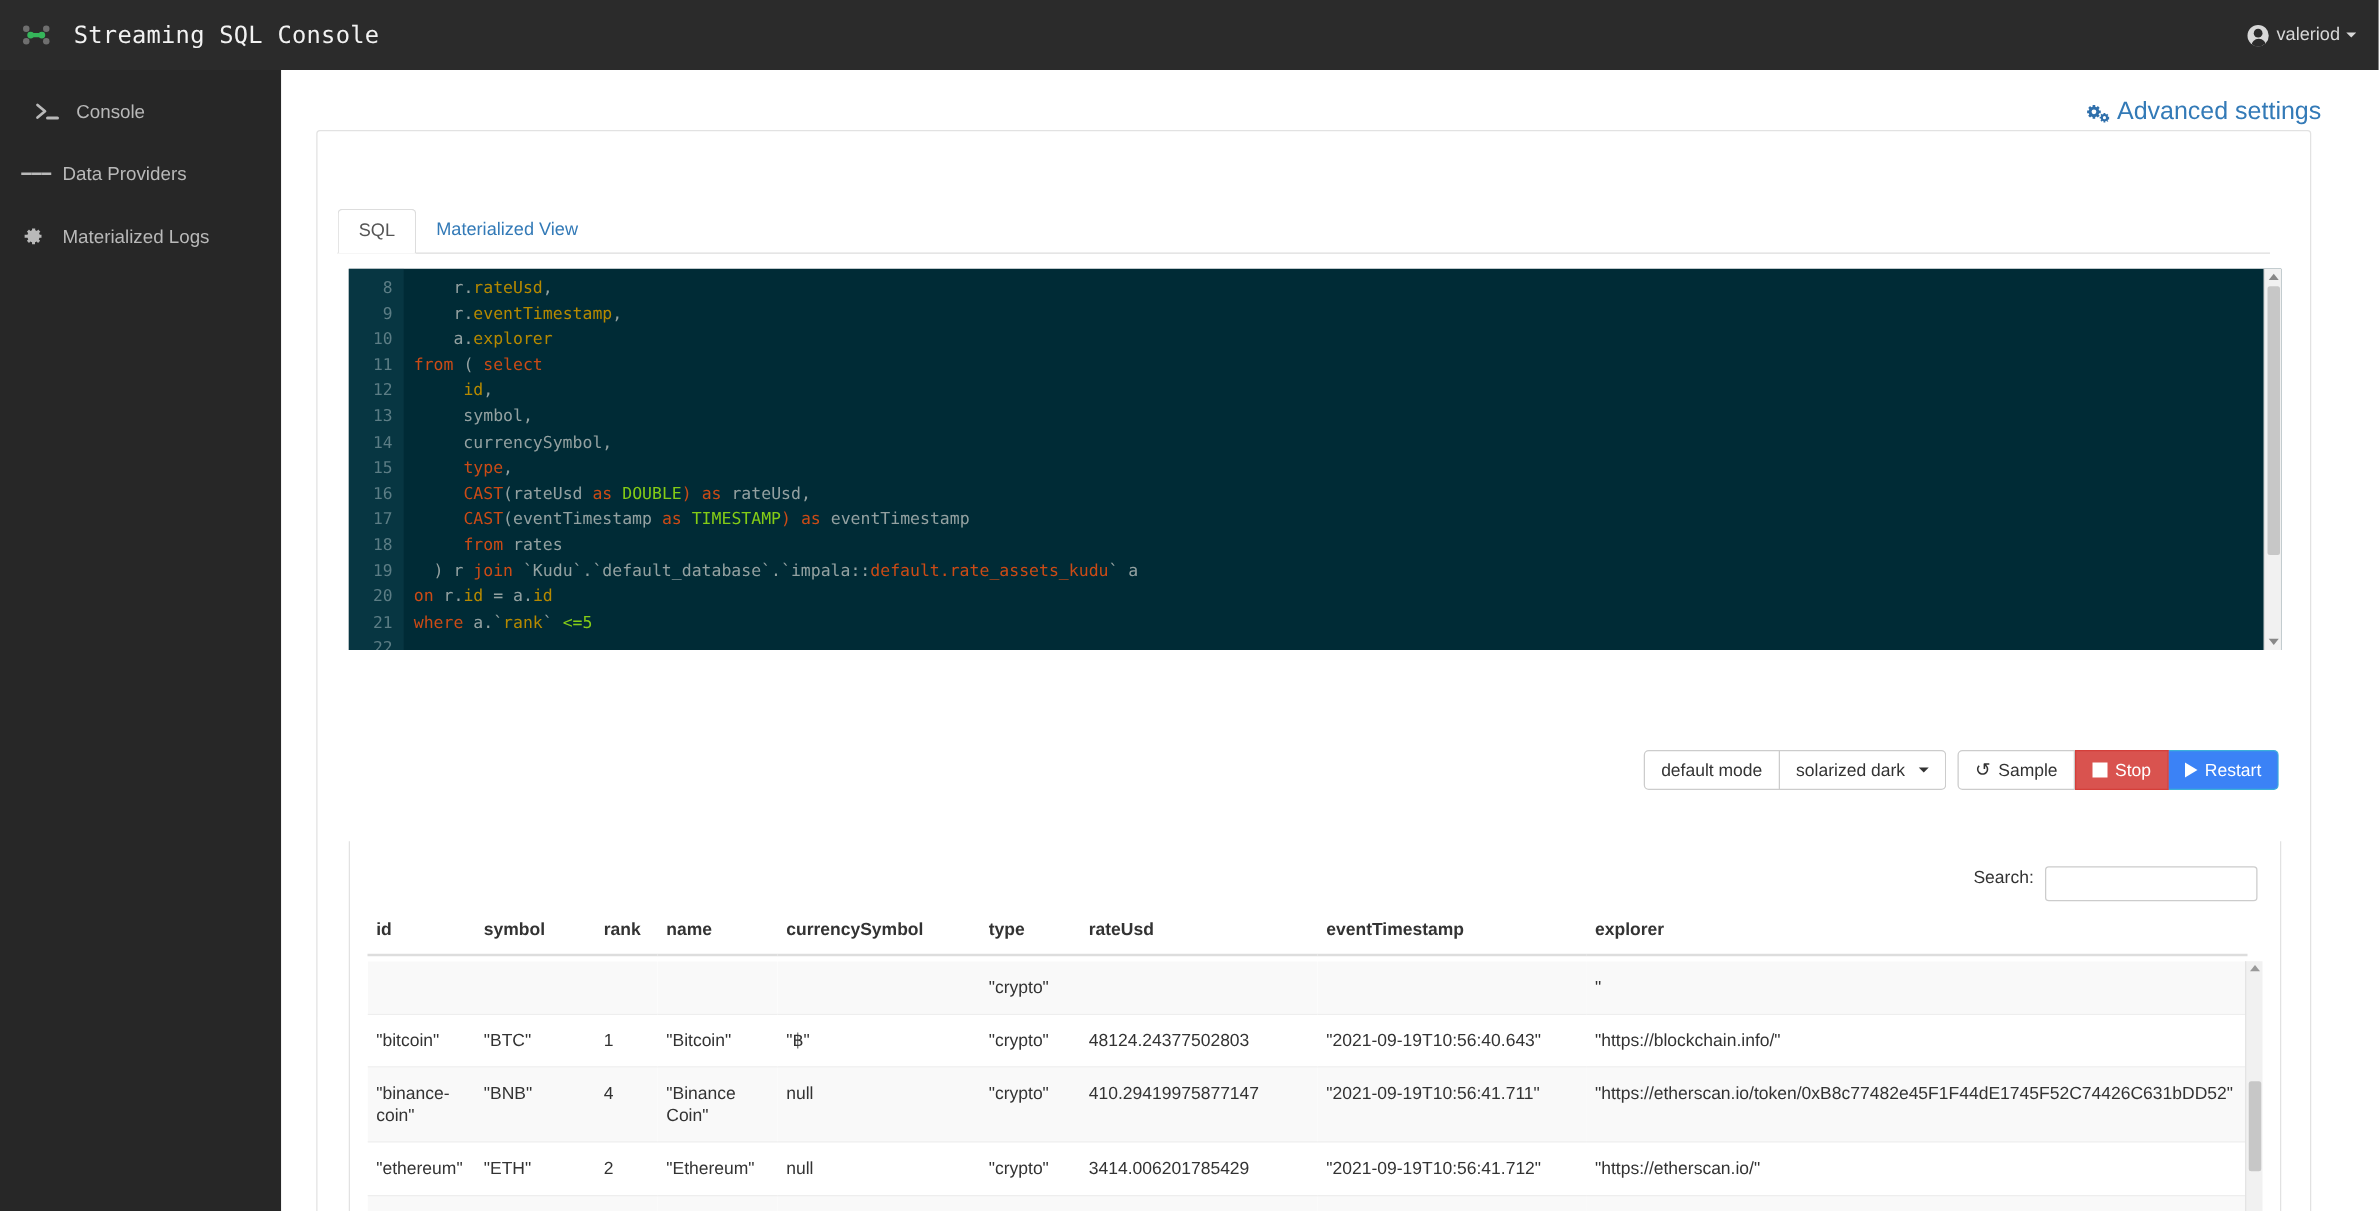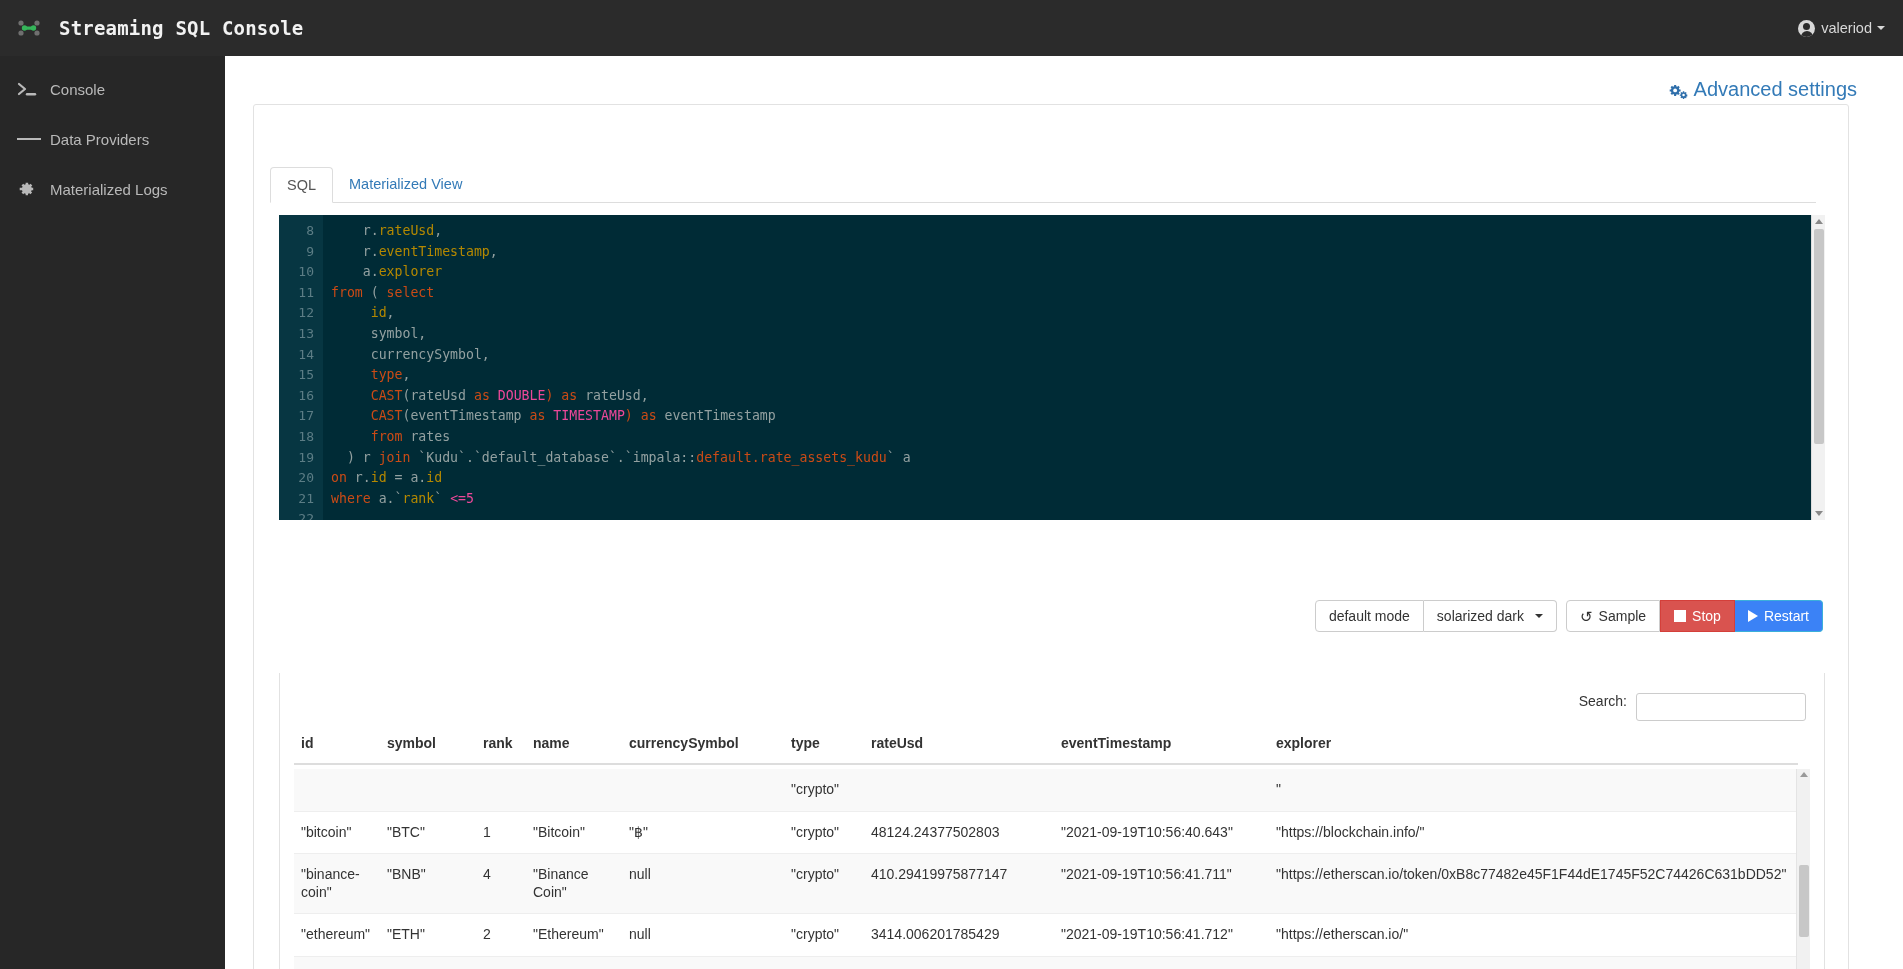--- a/index.html
+++ b/index.html
@@ -13,21 +13,21 @@
   #app { position: relative; width: 1903px; height: 969px; background: #fff; }
 
   
   .navbar {
     position: absolute; top: 0; left: 0; width: 1903px; height: 56px;
     background: #2b2b2b; display: flex; align-items: center;
   }
   .brand-logo { margin-left: 16px; width: 26px; height: 26px; position: relative; }
   .brand-title {
     color: #f2f2f2; font-family: "DejaVu Sans Mono", monospace;
-    font-size: 19px; letter-spacing: .2px; margin-left: 17px; font-weight: 700;
+    font-size: 19px; letter-spacing: .2px; margin-left: 17px; font-weight: 400;
   }
   .navbar-right {
     position: absolute; right: 18px; top: 0; height: 56px;
     display: flex; align-items: center; color: #d8d8d8; font-size: 14.5px;
   }
   .user-icon {
     width: 17px; height: 17px; border-radius: 50%;
     background: #d8d8d8; margin-right: 6px; position: relative; overflow: hidden;
   }
   .user-icon::before {
@@ -46,21 +46,21 @@
 
   
   .sidebar {
     position: absolute; top: 56px; left: 0; width: 225px; height: 913px;
     background: #272727;
   }
   .side-item {
     display: flex; align-items: center; height: 26px;
     padding-left: 17px; color: #b9b9b9; font-size: 15px; cursor: pointer;
   }
-  .side-item:nth-of-type(1) { margin-top: 20px; }
+  .side-item:nth-of-type(1) { margin-top: 20px; margin-left: 11px; }
   .side-item:nth-of-type(2) { margin-top: 24px; }
   .side-item:nth-of-type(3) { margin-top: 24px; }
   .side-ico { width: 24px; margin-right: 9px; display:flex; align-items:center; justify-content:flex-start; }
   .side-label { white-space: nowrap; }
   
   .ico-bars span { display:block; width:19px; height:2px; background:#b9b9b9; margin:3px 0; }
 
   
   .content {
     position: absolute; top: 56px; left: 225px;
@@ -106,21 +106,21 @@
     font-family: "DejaVu Sans Mono", monospace; font-size: 13.2px; line-height: 20.6px;
     white-space: pre;
   }
   .cline { display: flex; height: 20.6px; }
   .lnum {
     width: 44px; min-width: 44px; text-align: right; padding-right: 9px;
     color: #5c7d85; font-family: "DejaVu Sans Mono", monospace; font-size: 13px;
   }
   .ctext { padding-left: 8px; color: #93a1a1; }
   .kw  { color: #cb4b16; }      
-  .typ { color: #ec4899; }      
+  .typ { color: #84cc16; }      
   .id  { color: #b58900; }      
   .pl  { color: #93a1a1; }
   .tbl { color: #cb4b16; }
 
   
   .ed-scroll {
     position: absolute; right: 0; top: 0; width: 14px; height: 305px;
     background: #f1f1f1; border-left: 1px solid #ddd;
   }
   .ed-scroll .arrow-up, .ed-scroll .arrow-dn {

